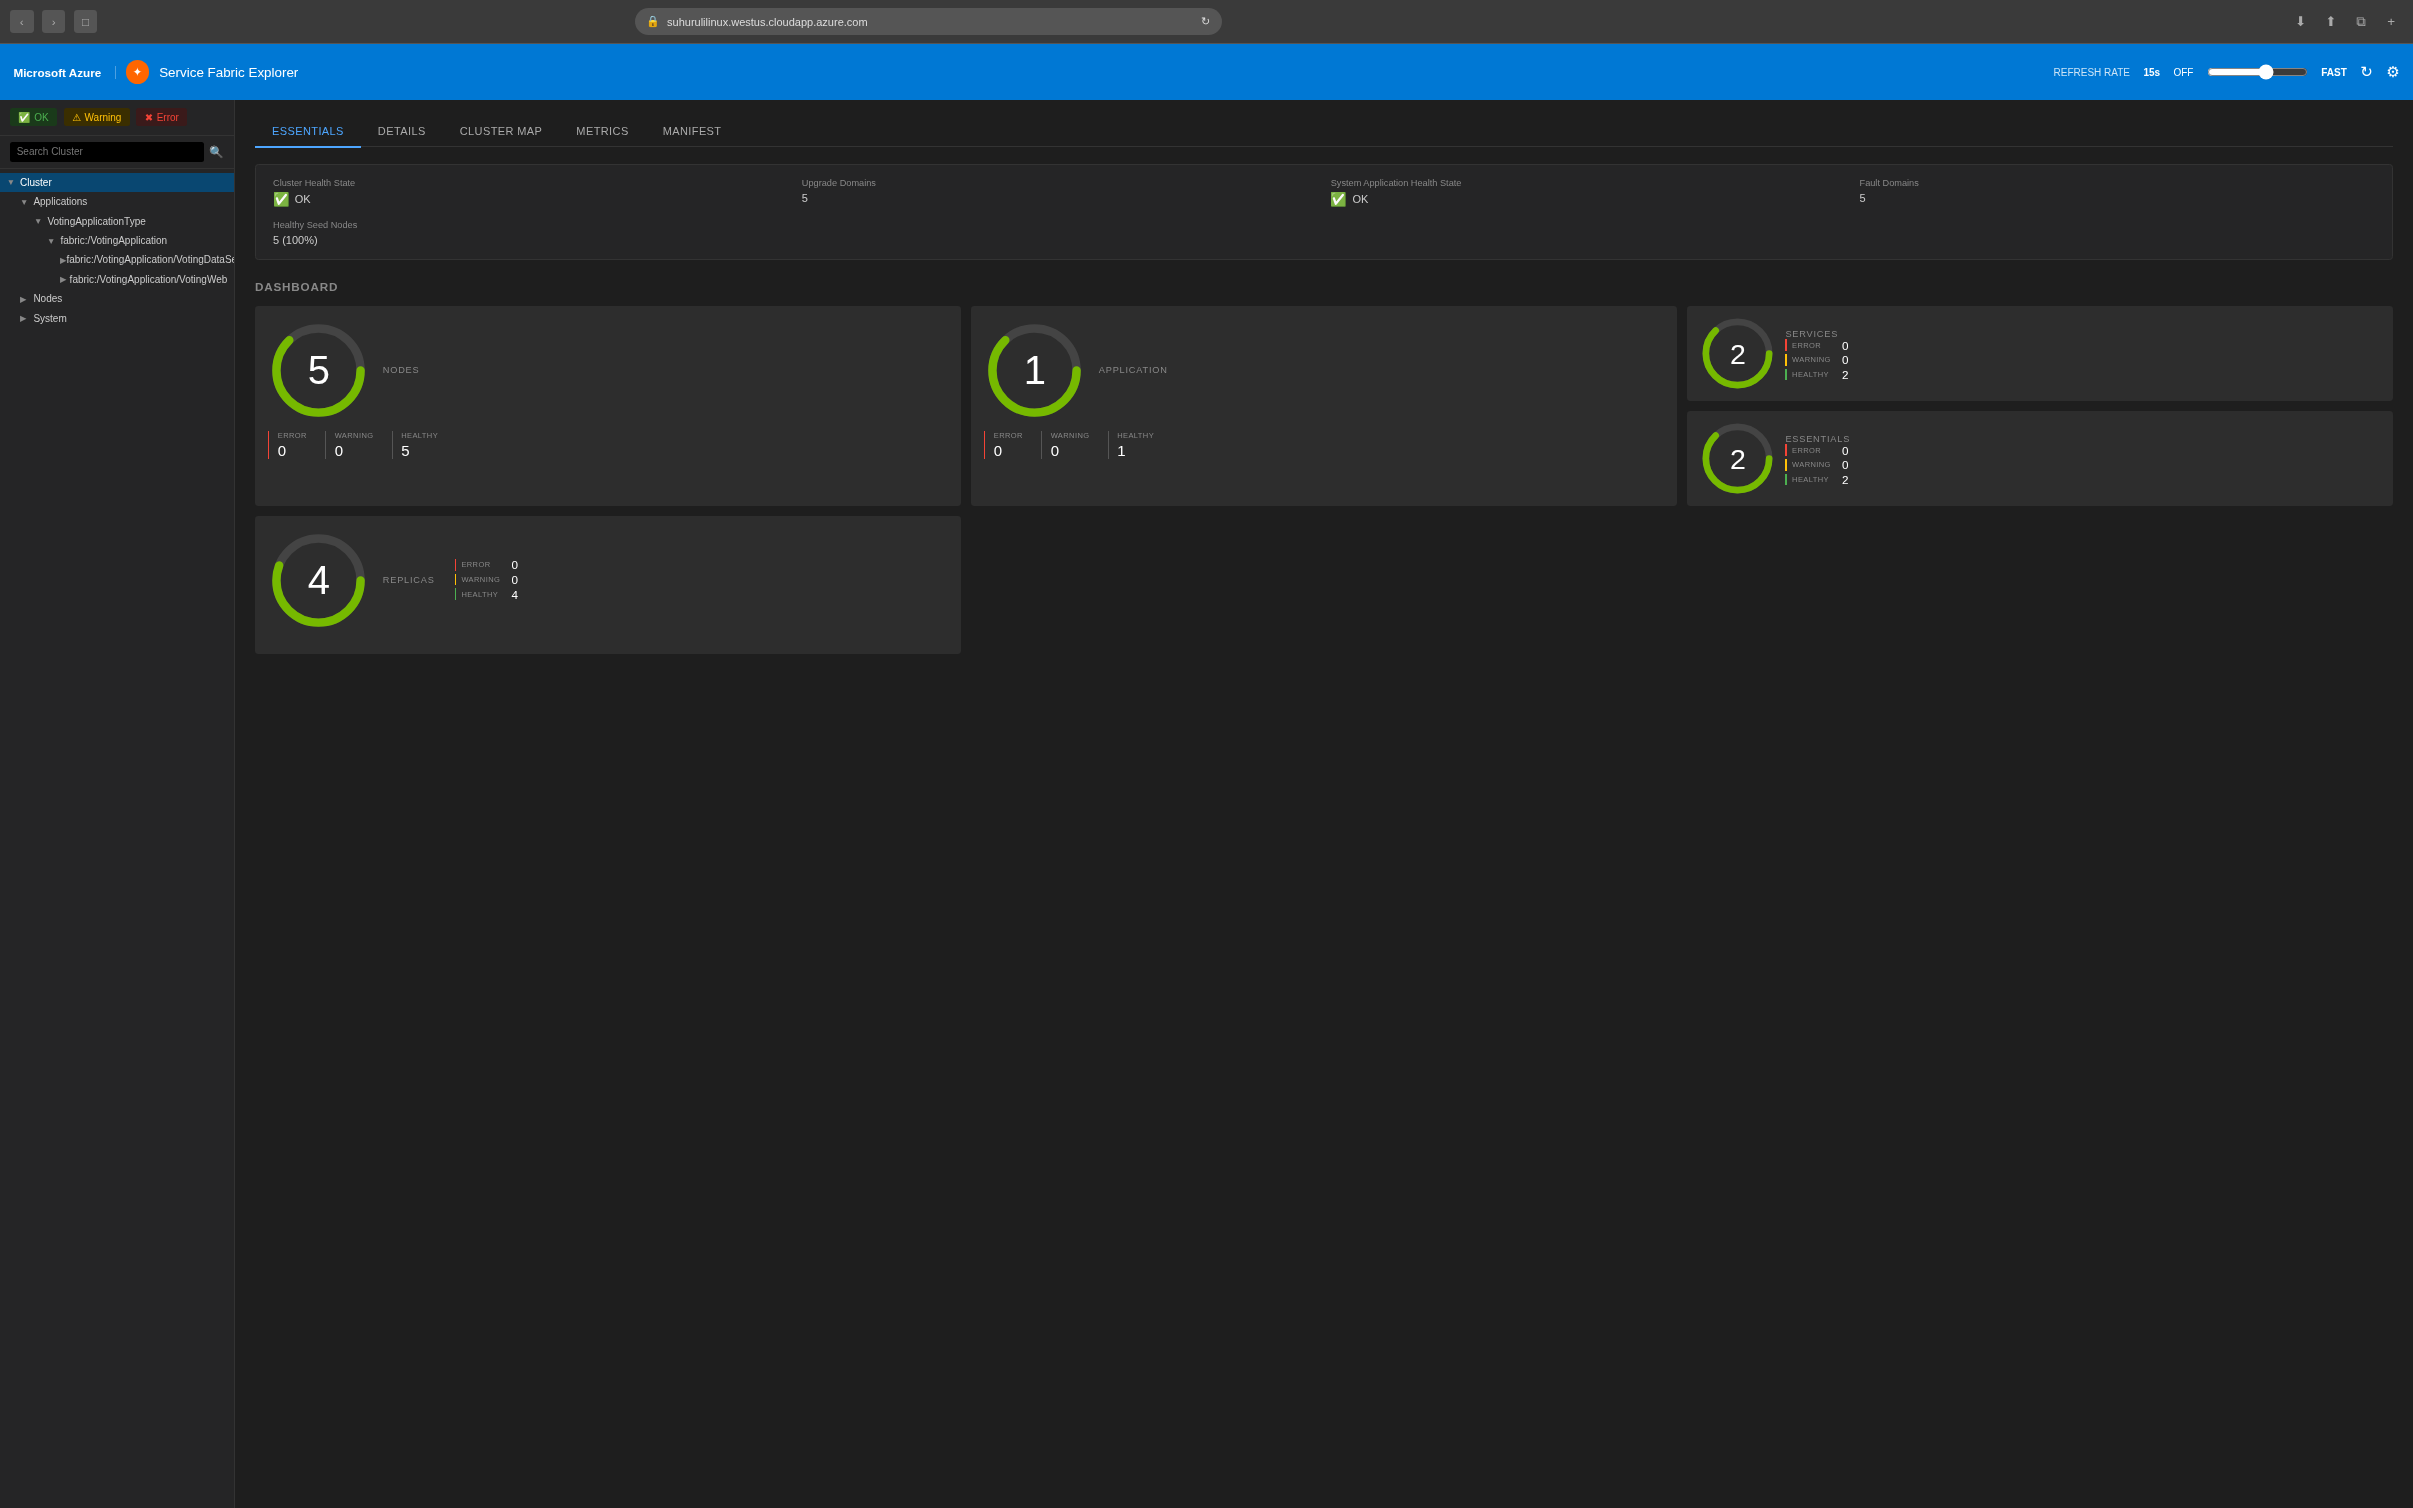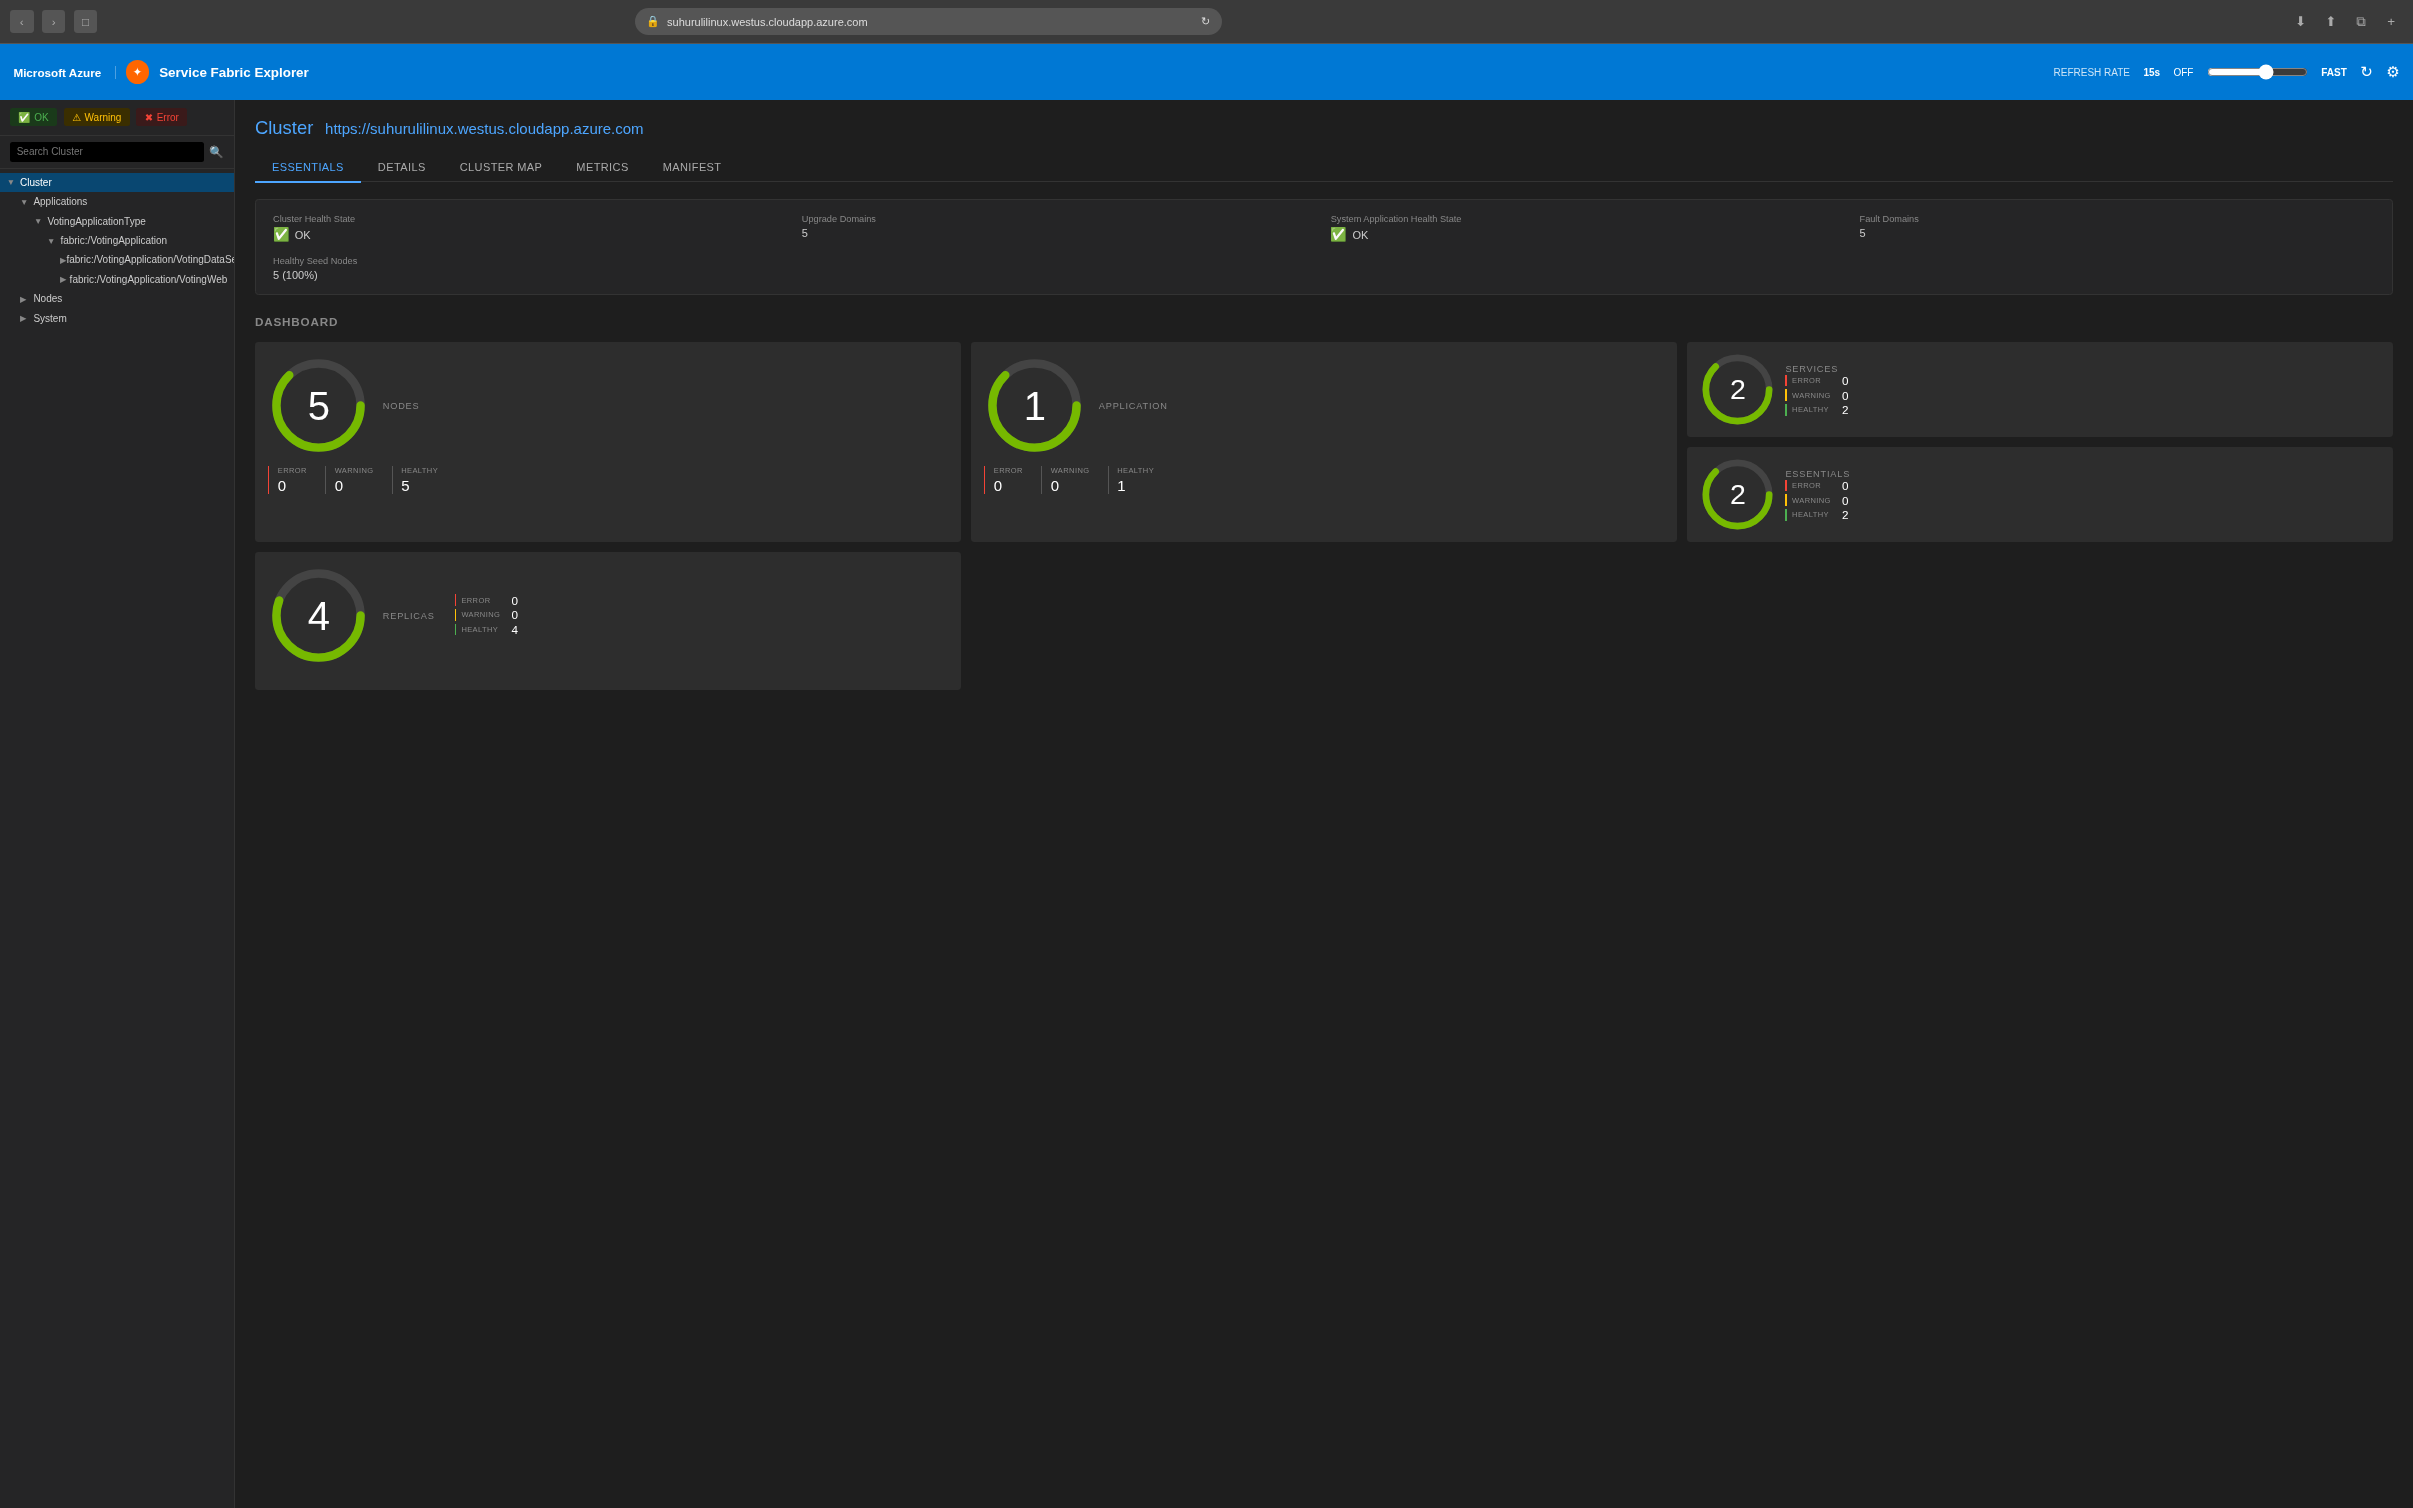--- a/index.html
+++ b/index.html
@@ -47,21 +47,21 @@
       color: white; font-size: 11.7px; font-weight: 600;
       padding-right: 13.4px; border-right: 0.8px solid rgba(255,255,255,0.3);
     }
     .app-header-icon {
       width: 23.5px; height: 23.5px;
       background: #ff6600;
       border-radius: 50%;
       display: flex; align-items: center; justify-content: center;
       color: white; font-size: 11.7px;
     }
-    .app-header-title { color: white; font-size: 13.4px; font-weight: 700; }
+    .app-header-title { color: white; font-size: 13.4px; font-weight: 400; }
     .app-header-right {
       margin-left: auto; display: flex; align-items: center; gap: 13.4px;
       color: white; font-size: 10px;
     }
     .refresh-label { opacity: 0.8; }
     .refresh-rate { font-weight: 700; }
     .refresh-slider { width: 101px; accent-color: white; }
     .refresh-fast { font-weight: 700; }
     .header-icon-btn { color: white; font-size: 15px; cursor: pointer; }
 
@@ -278,24 +278,20 @@
       </div>
 
       <div class="tree-item tree-indent-1">
         <span class="tree-chevron">▶</span>
         <span>System</span>
       </div>
     </div>
   </div>
 
   <div class="content">
-    <div class="page-title">
-      <span>Cluster</span>
-      <span style="color:#4da6ff; font-size:15px; margin-left:6.7px;">https://suhurulilinux.westus.cloudapp.azure.com</span>
-    </div>
 
     <div class="tabs">
       <div class="tab active">ESSENTIALS</div>
       <div class="tab">DETAILS</div>
       <div class="tab">CLUSTER MAP</div>
       <div class="tab">METRICS</div>
       <div class="tab">MANIFEST</div>
     </div>
 
     <div class="essentials-grid">

